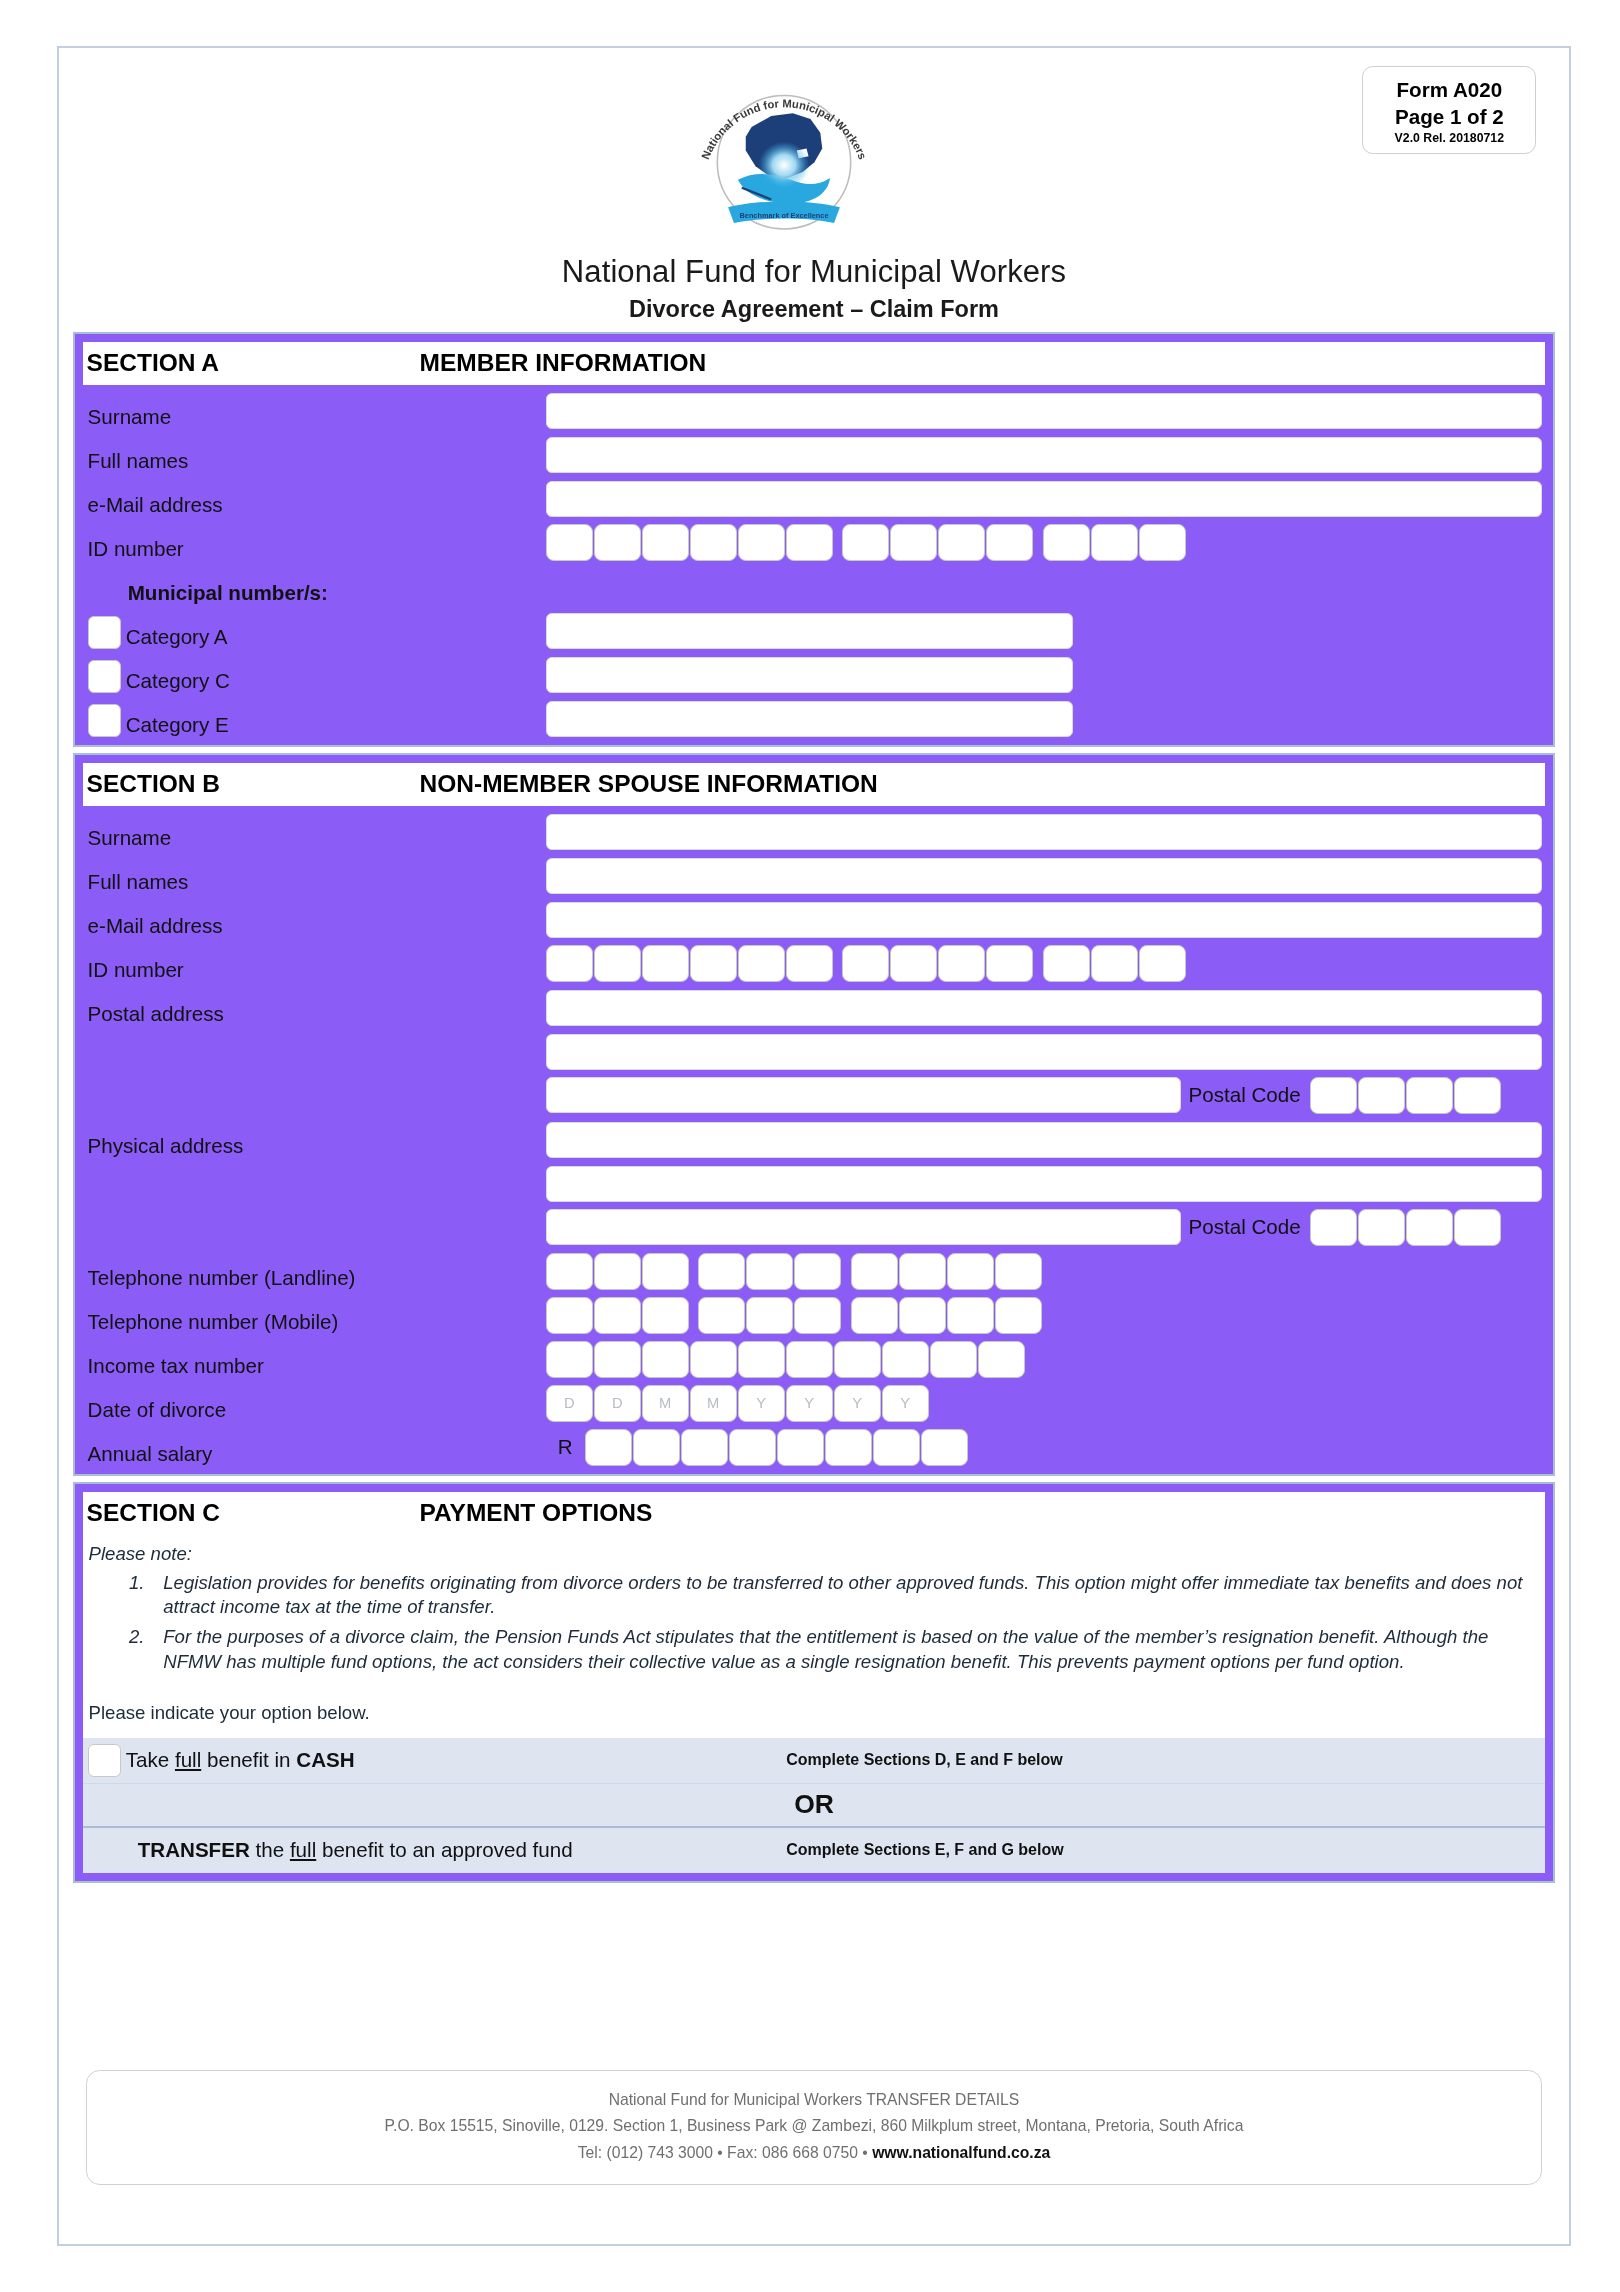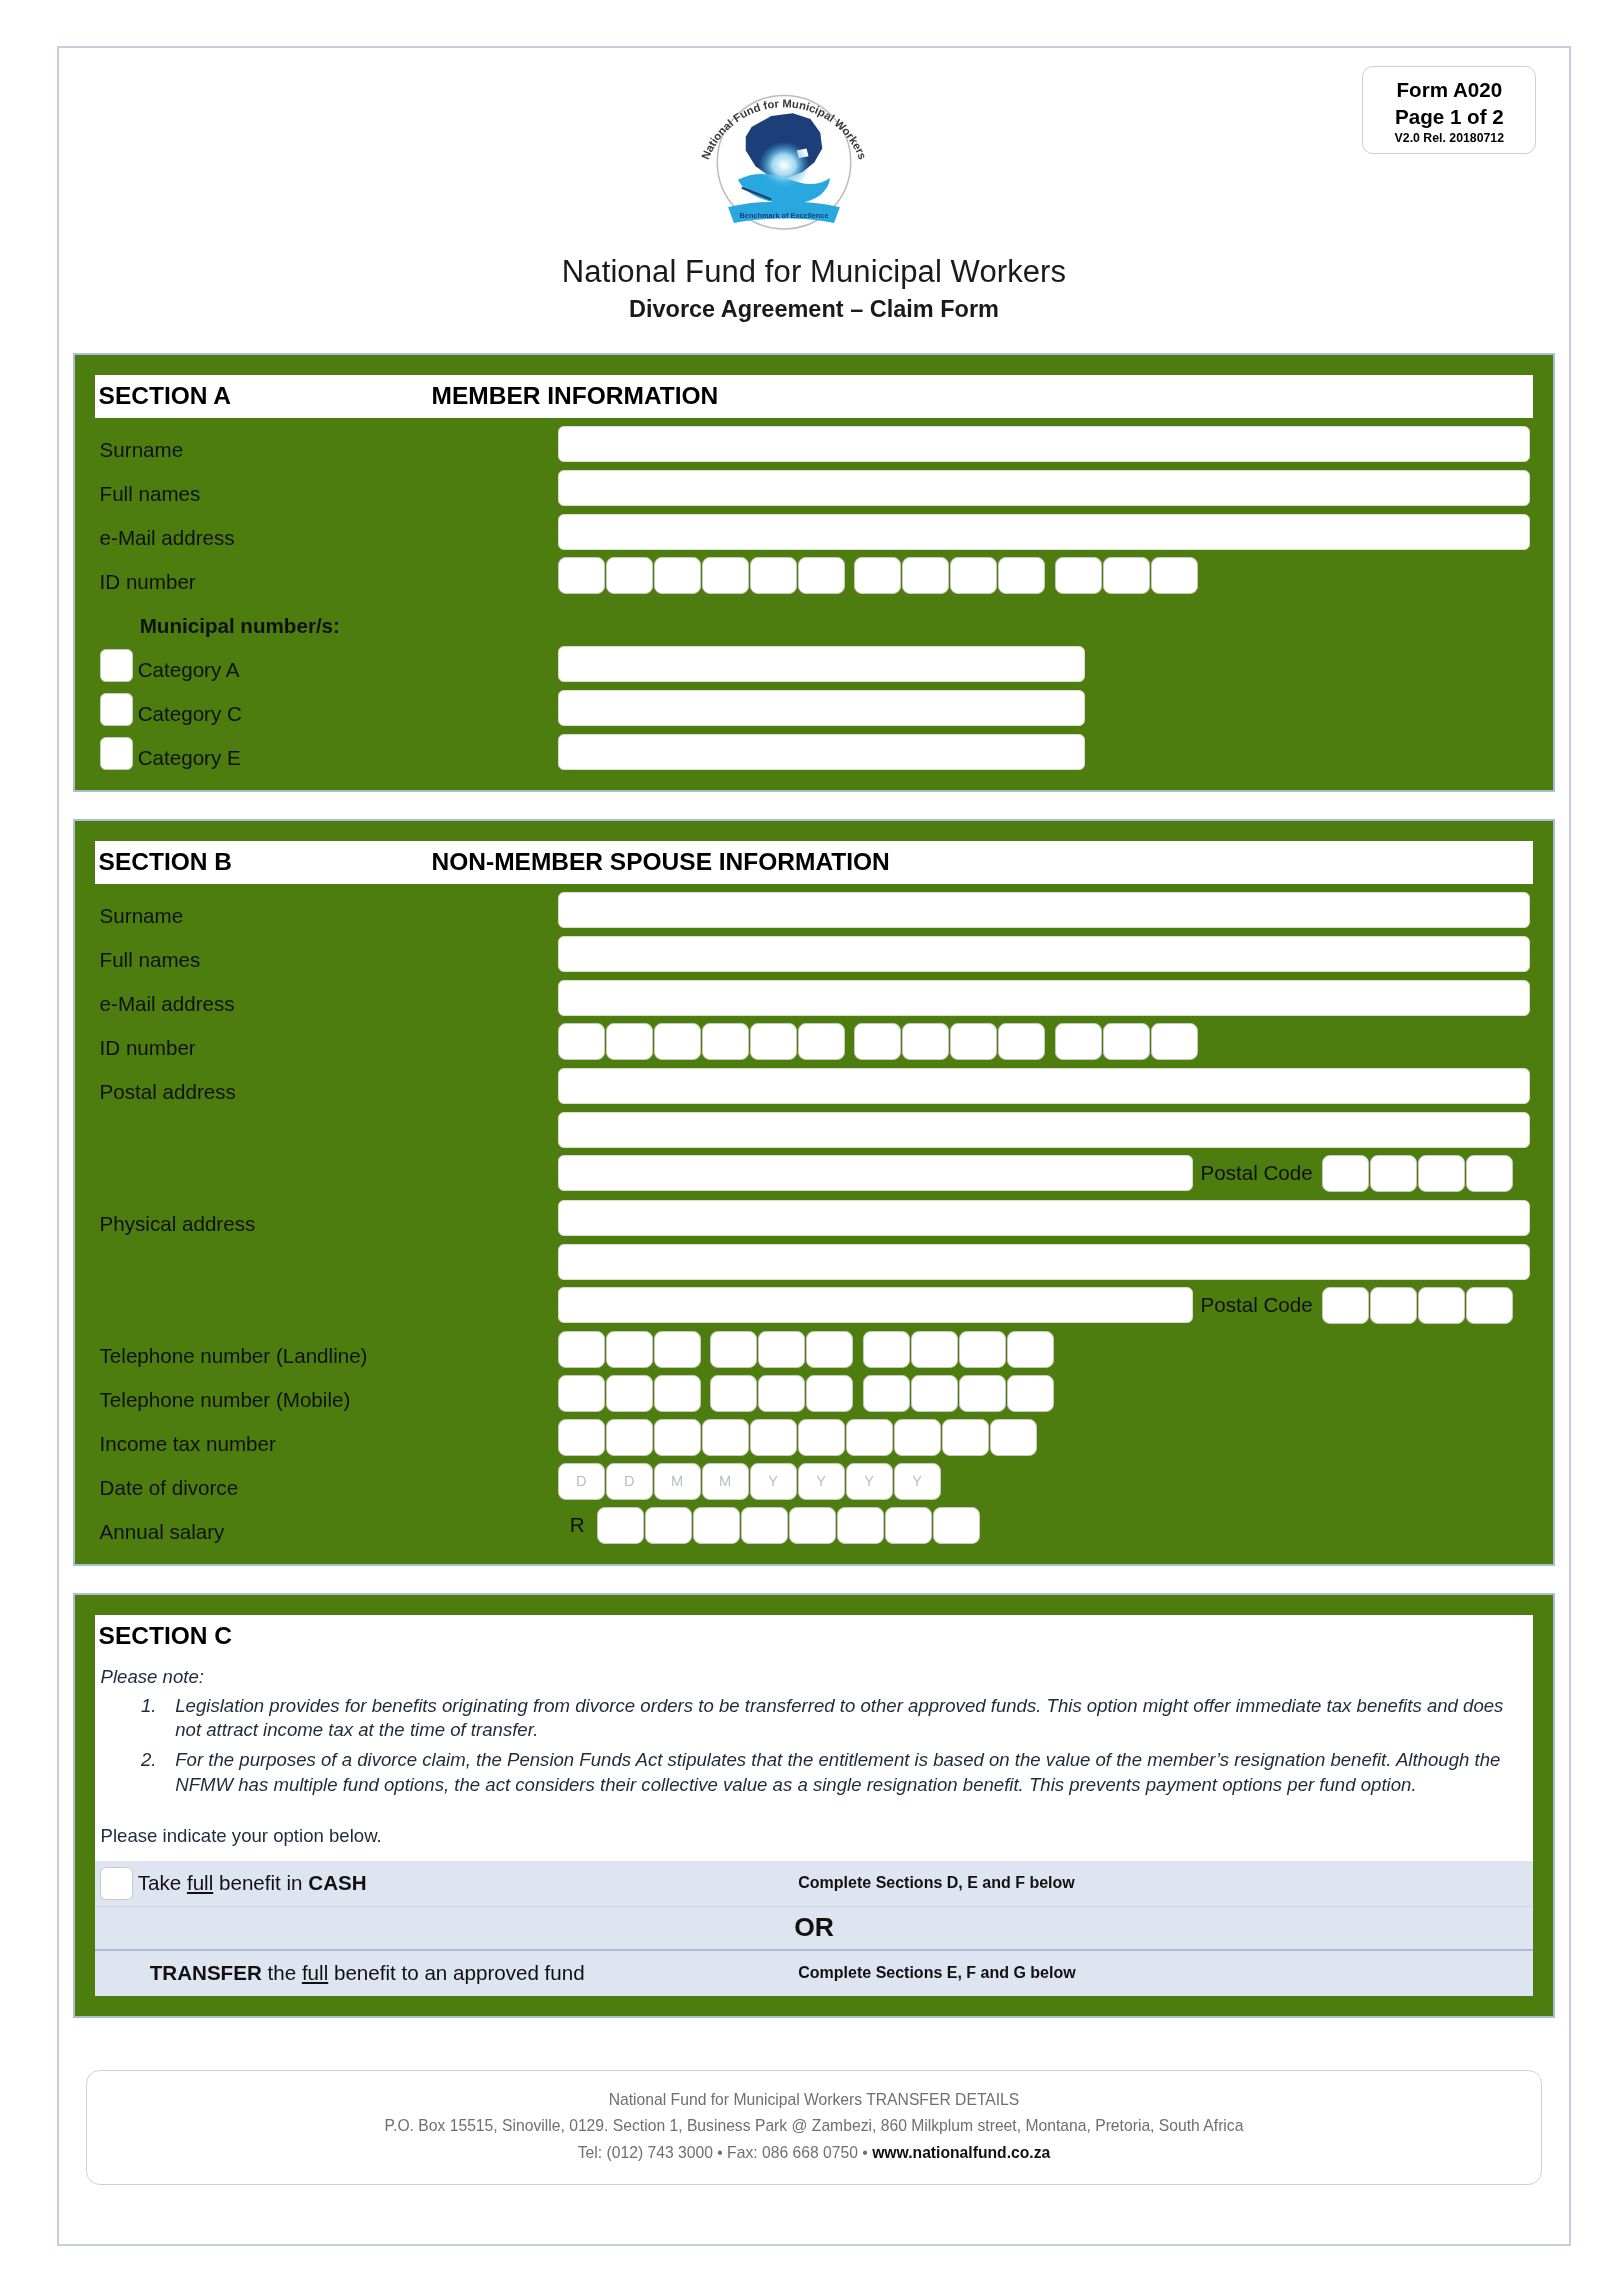--- a/index.html
+++ b/index.html
@@ -54,23 +54,23 @@
     letter-spacing: 0.1px; line-height: 39px;
   }
   .title2 {
     text-align: center; font-size: 23.5px; font-weight: bold; color: #1a1a1a;
     line-height: 33px; margin-top: 2px;
   }
 
   
   .section {
     border: 2px solid #a9bdd6;
-    background: #4d7c0f;
-    margin-top: 27px;
-    padding: 20px;
+    background: #8b5cf6;
+    margin-top: 6px;
+    padding: 8px;
   }
   .sec-head {
     background: #ffffff;
     display: flex; align-items: center;
     height: 43px;
     padding-left: 3.9px;
   }
   .sec-head .sec-id {
     width: 294px; font-size: 24.5px; font-weight: bold; color: #000;
   }
@@ -516,20 +516,21 @@
             <div class="cell"></div>
             <div class="cell"></div>
           </div>
         </div>
       </div>
     </div>
 
     <div class="section">
       <div class="sec-head">
         <div class="sec-id">SECTION C</div>
+        <div class="sec-title">PAYMENT OPTIONS</div>
       </div>
 
       <div class="notes">
         <div class="pn">Please note:</div>
         <ol>
           <li>Legislation provides for benefits originating from divorce orders to be transferred to other approved funds. This option might offer immediate tax benefits and does not attract income tax at the time of transfer.</li>
           <li>For the purposes of a divorce claim, the Pension Funds Act stipulates that the entitlement is based on the value of the member’s resignation benefit. Although the NFMW has multiple fund options, the act considers their collective value as a single resignation benefit. This prevents payment options per fund option.</li>
         </ol>
         <div class="indicate">Please indicate your option below.</div>
       </div>

